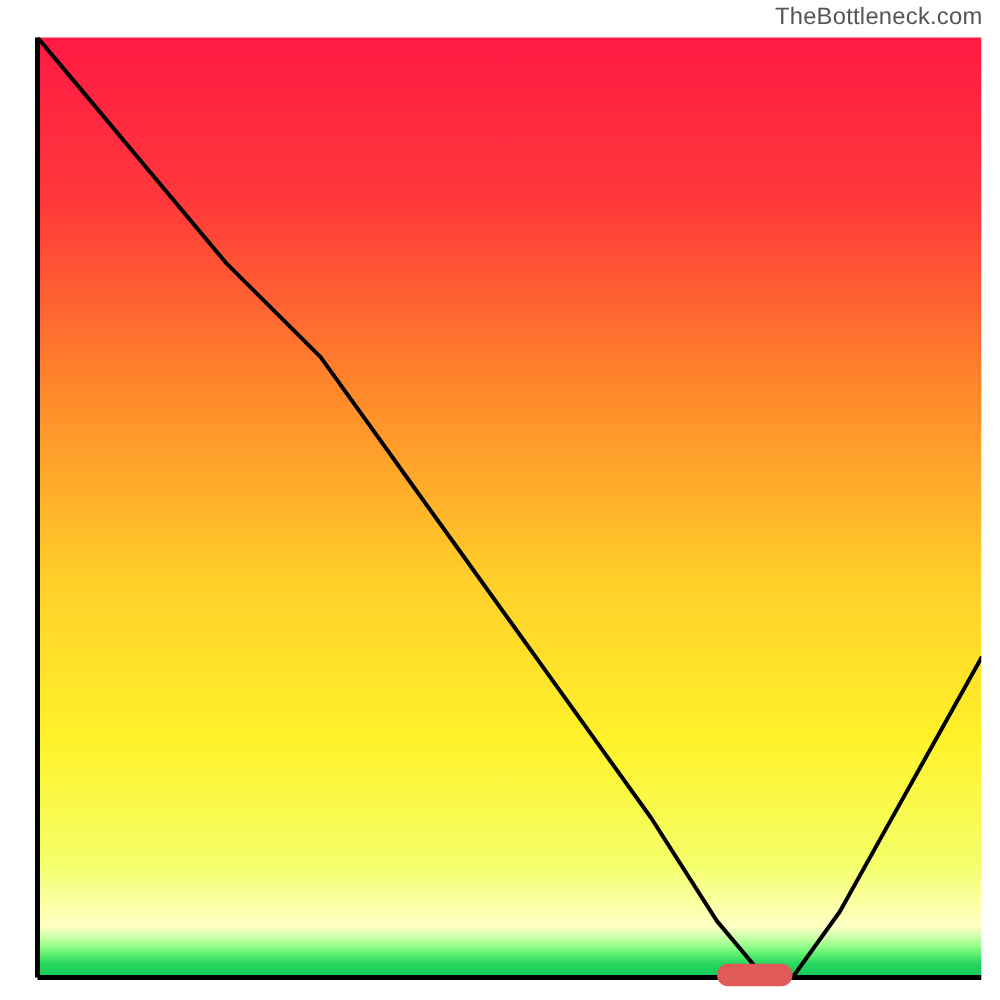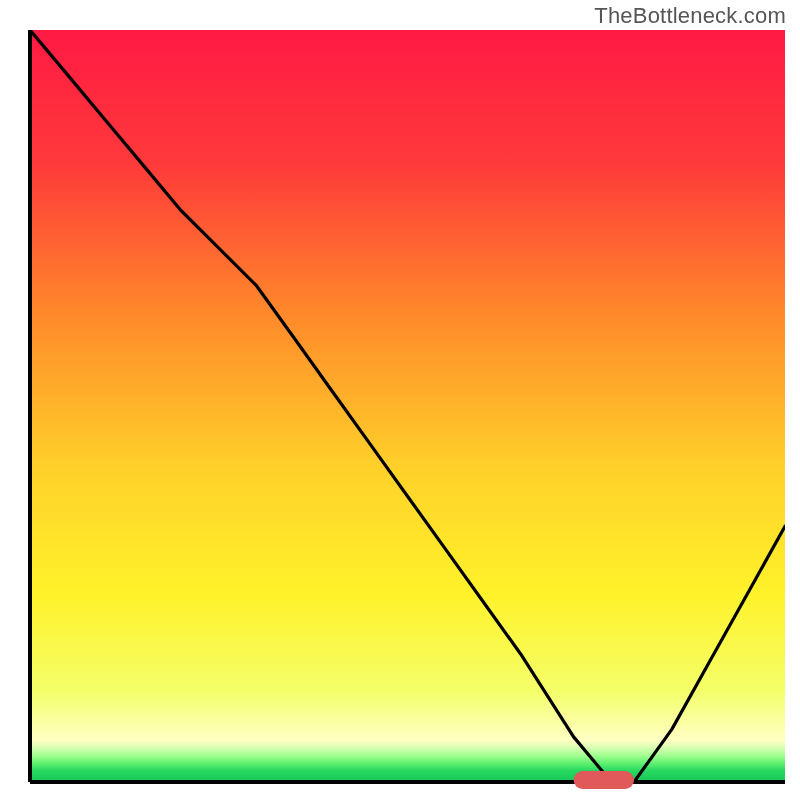--- a/index.html
+++ b/index.html
@@ -15,21 +15,21 @@
     width: 800px;
     height: 800px;
   }
   svg {
     display: block;
   }
   .watermark {
     position: absolute;
     top: 3px;
     right: 14px;
-    font-size: 22px;
+    font-size: 19px;
     font-weight: 500;
     color: #555;
     letter-spacing: 0.2px;
     user-select: none;
   }
 </style>
 </head>
 <body>
 
 <div class="stage">

